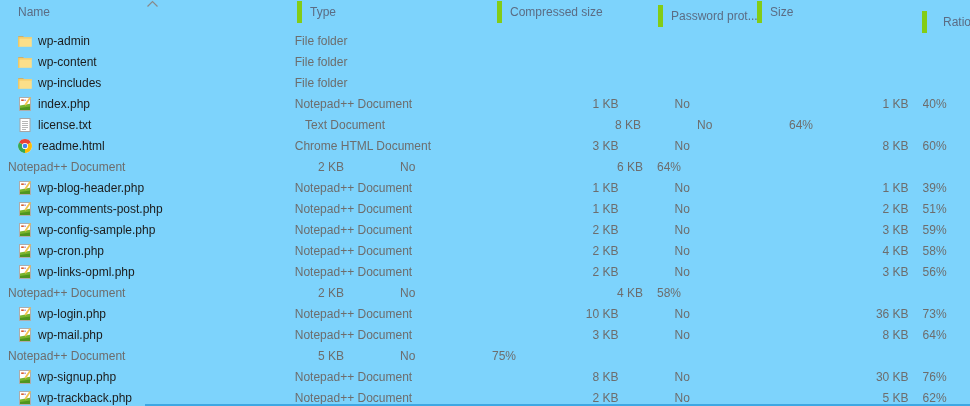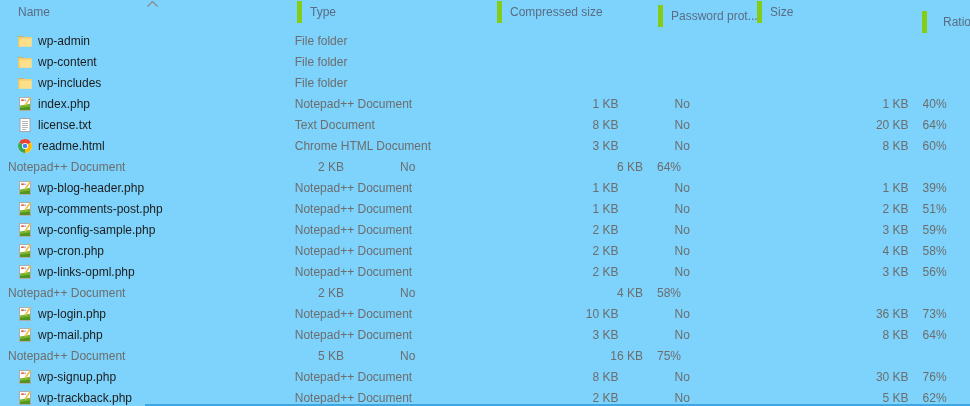--- a/index.html
+++ b/index.html
@@ -202,21 +202,20 @@
             <svg viewBox="0 0 16 16" width="16" height="16">
               <rect x="3" y="1.5" width="10" height="13" fill="#ffffff" stroke="#a5a5a5" stroke-width="1"></rect>
               <path d="M5 4.5h6 M5 6.5h6 M5 8.5h6 M5 10.5h6 M5 12.5h4" stroke="#b7b7b7" stroke-width="1"></path>
             </svg>
           </span>
         <span class="nm">license.txt</span>
       </div>
       <div class="cell c-type">Text Document</div>
       <div class="cell c-comp">8 KB</div>
       <div class="cell c-pass">No</div>
-      <div class="cell c-size">20 KB</div>
       <div class="cell c-ratio">64%</div>
     </div>
 
     <div class="row">
       <div class="cell c-name">
         <span class="icon">
             <svg viewBox="0 0 16 16" width="16" height="16">
               <circle cx="8" cy="8" r="6.9" fill="#ffffff"></circle>
               <path d="M8 8 L2.02 4.55 A6.9 6.9 0 0 1 13.98 4.55 Z" fill="#ea4335"></path>
               <path d="M8 8 L2.02 4.55 A6.9 6.9 0 0 0 8 14.9 Z" fill="#34a853"></path>
@@ -394,21 +393,20 @@
       <div class="cell c-comp">3 KB</div>
       <div class="cell c-pass">No</div>
       <div class="cell c-size">8 KB</div>
       <div class="cell c-ratio">64%</div>
     </div>
 
     <div class="row">
       <div class="cell c-type">Notepad++ Document</div>
       <div class="cell c-comp">5 KB</div>
       <div class="cell c-pass">No</div>
-      <div class="cell c-size">16 KB</div>
       <div class="cell c-ratio">75%</div>
     </div>
 
     <div class="row">
       <div class="cell c-name">
         <span class="icon">
             <svg viewBox="0 0 16 16" width="16" height="16">
               <rect x="2.5" y="1.5" width="11" height="13" fill="#ffffff" stroke="#adadad" stroke-width="1"></rect>
               <rect x="4.2" y="3.4" width="2.6" height="1.6" fill="#d95f2b"></rect>
               <rect x="7.4" y="3.6" width="1.4" height="1.2" fill="#8b6bb5"></rect>

